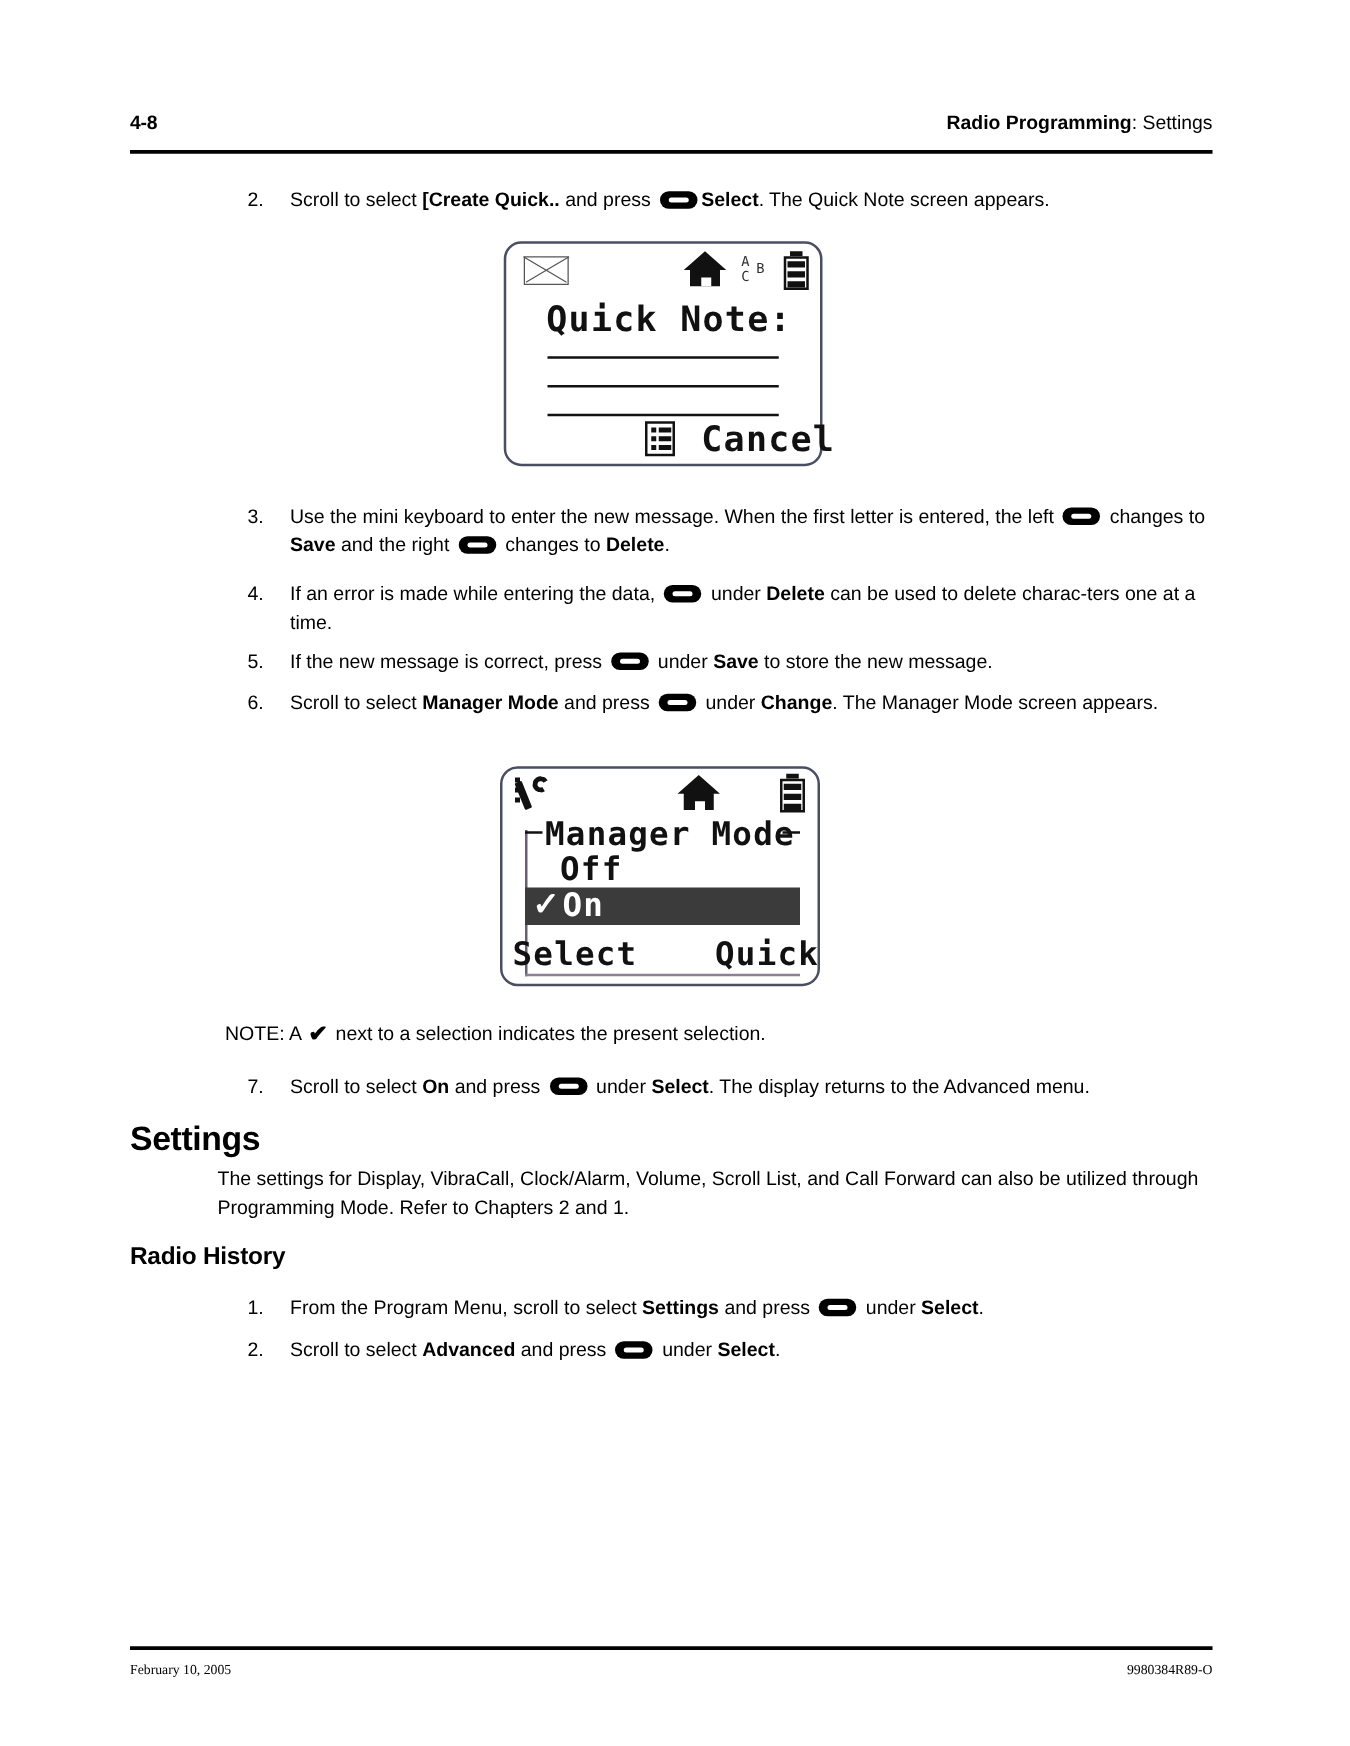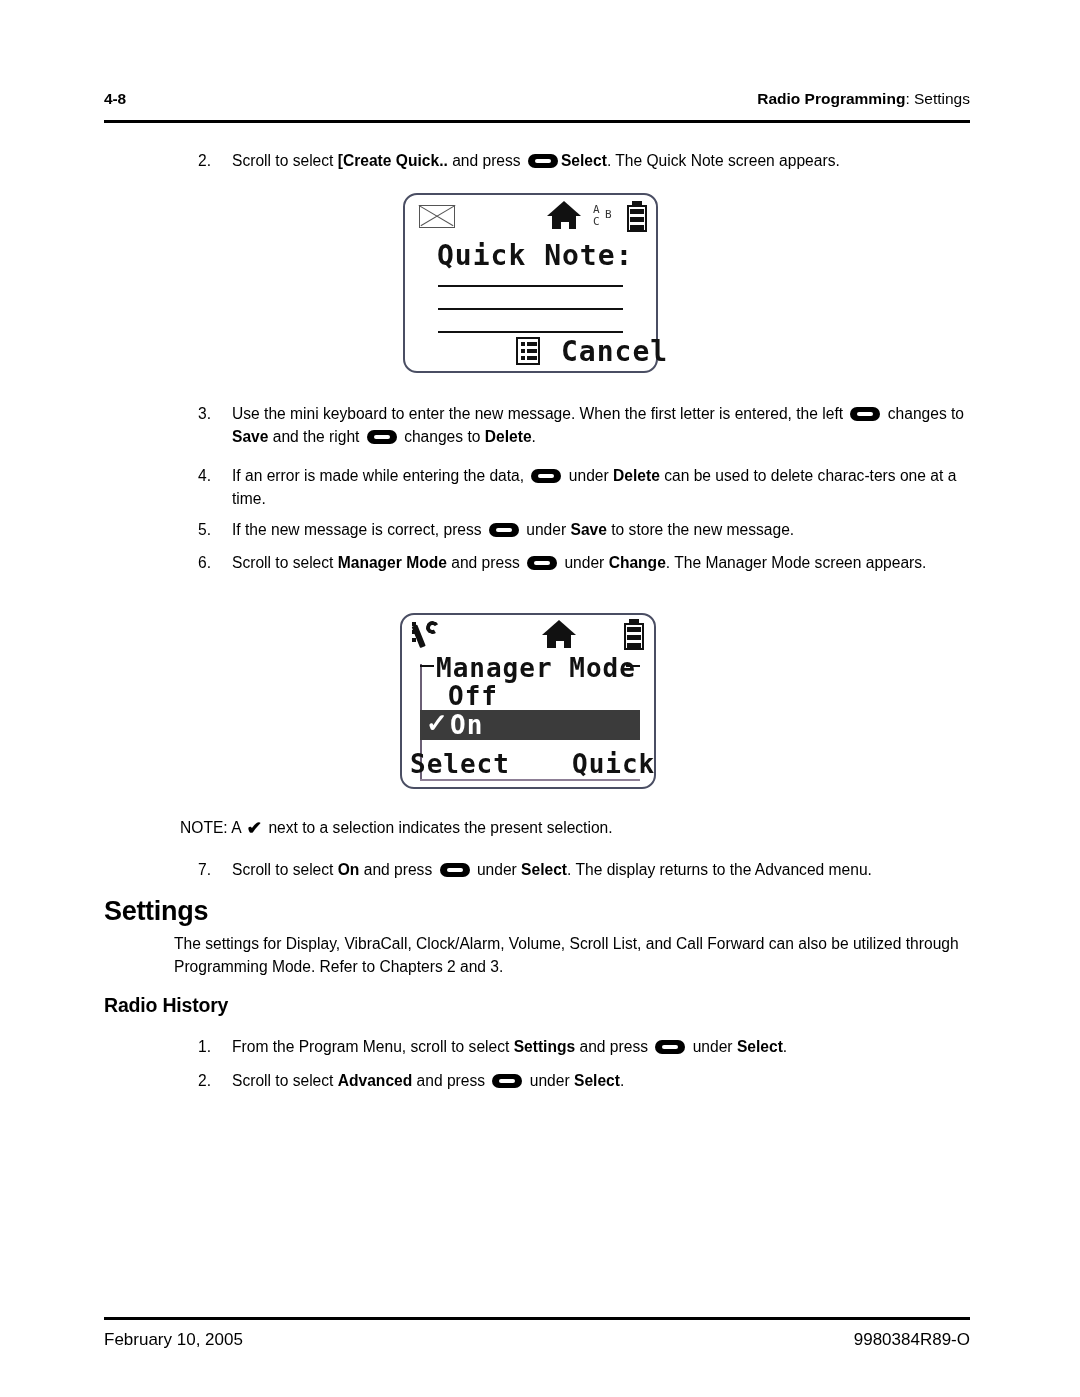--- a/index.html
+++ b/index.html
@@ -30,21 +30,22 @@
   .rule-top {
     position:absolute; left:104px; top:120px; width:866px; height:3px;
     background:#000;
   }
   .rule-bottom {
     position:absolute; left:104px; top:1317px; width:866px; height:3px;
     background:#000;
   }
   .footer {
     position:absolute; left:104px; top:1330px; width:866px; height:24px;
-    font-size:17px;
+    font-size:11px;
+    font-family:Liberation Serif, serif;
   }
   .ftr-left { position:absolute; left:0; top:0; }
   .ftr-right { position:absolute; right:0; top:0; }
 
   
   .step {
     position:absolute;
     font-size:15.6px;
     line-height:23px;
     color:#000;
@@ -362,21 +363,21 @@
     <b>NOTE:</b><span> A </span><span class="chk-glyph">✔</span><span> next to a selection indicates the present selection.</span>
   </div>
 
   <div class="step" style="left:198px; top:858px; width:780px;">
     <span class="num">7.</span>
     <span class="txt"><span>Scroll to select </span><b>On</b><span> and press </span><span class="pill"></span><span> under </span><b>Select</b><span>. The display returns to the Advanced menu.</span></span>
   </div>
 
   <div class="h1" style="left:104px; top:896px;">Settings</div>
 
-  <div class="para" style="left:174px; top:932px; width:790px;">The settings for Display, VibraCall, Clock/Alarm, Volume, Scroll List, and Call Forward can also be utilized through Programming Mode. Refer to Chapters 2 and 3.</div>
+  <div class="para" style="left:174px; top:932px; width:790px;">The settings for Display, VibraCall, Clock/Alarm, Volume, Scroll List, and Call Forward can also be utilized through Programming Mode. Refer to Chapters 2 and 1.</div>
 
   <div class="h2" style="left:104px; top:994px;">Radio History</div>
 
   <div class="step" style="left:198px; top:1035px; width:780px;">
     <span class="num">1.</span>
     <span class="txt"><span>From the Program Menu, scroll to select </span><b>Settings</b><span> and press </span><span class="pill"></span><span> under </span><b>Select</b><span>.</span></span>
   </div>
 
   <div class="step" style="left:198px; top:1069px; width:780px;">
     <span class="num">2.</span>

